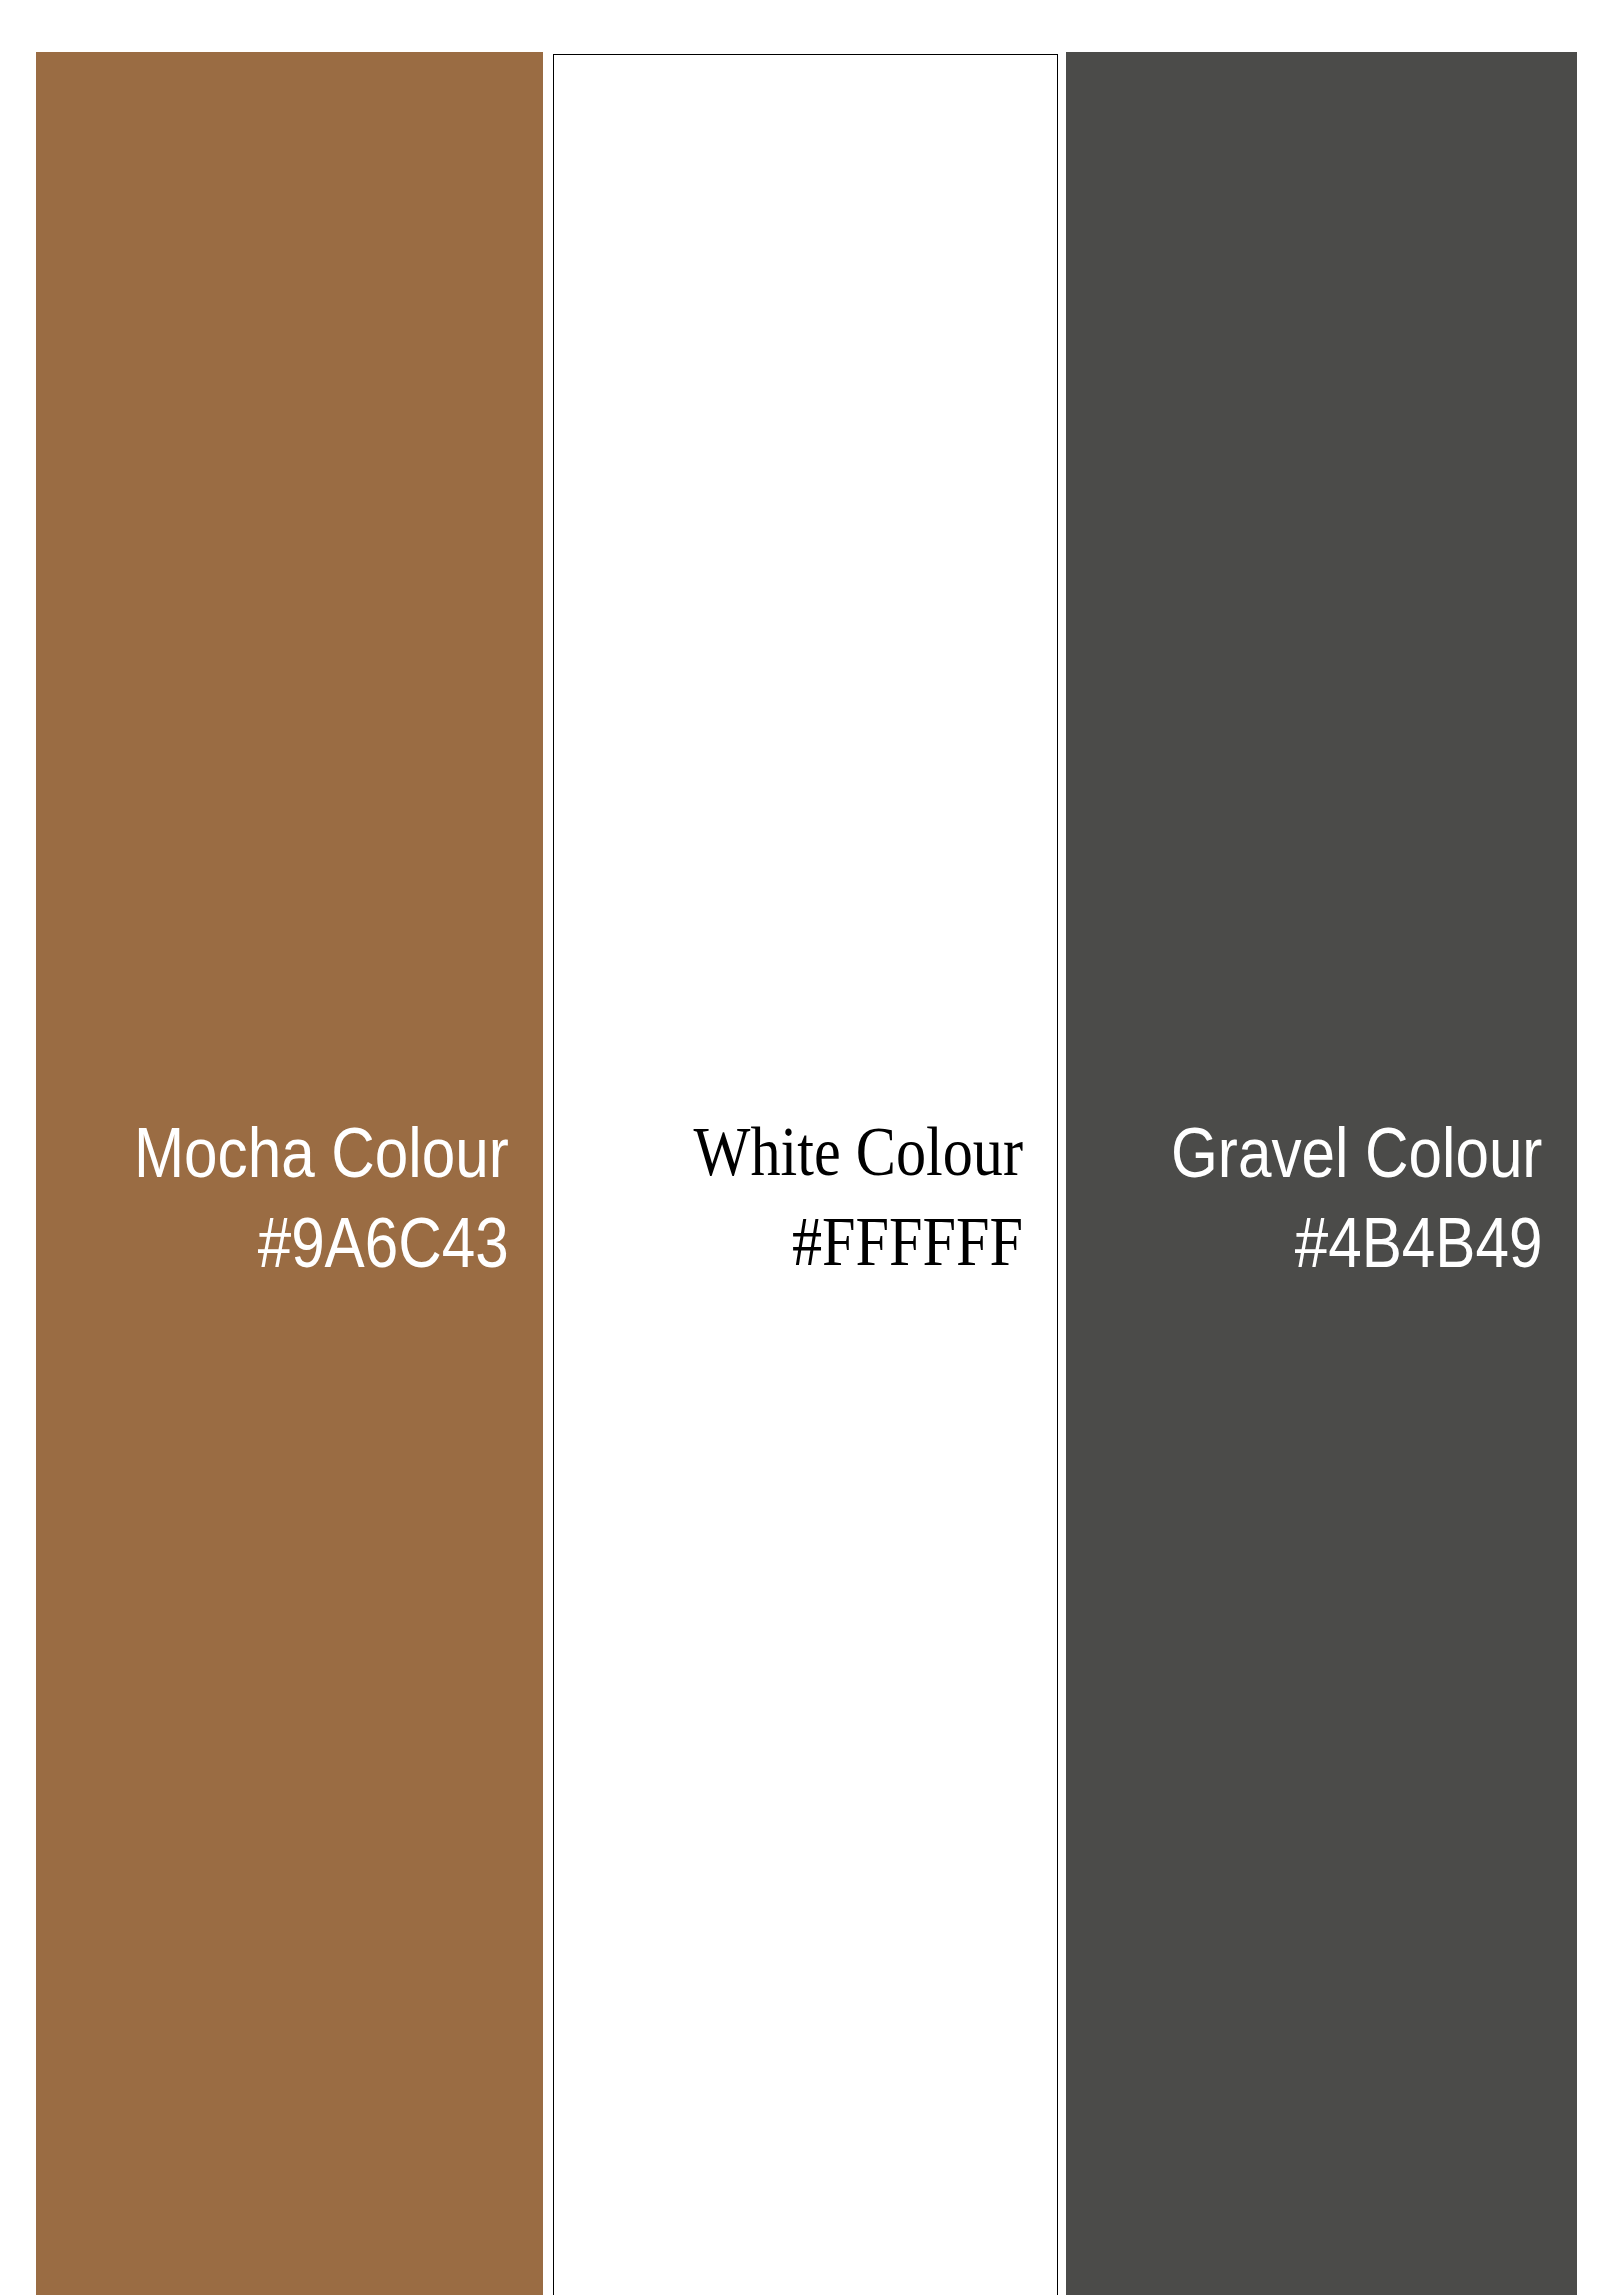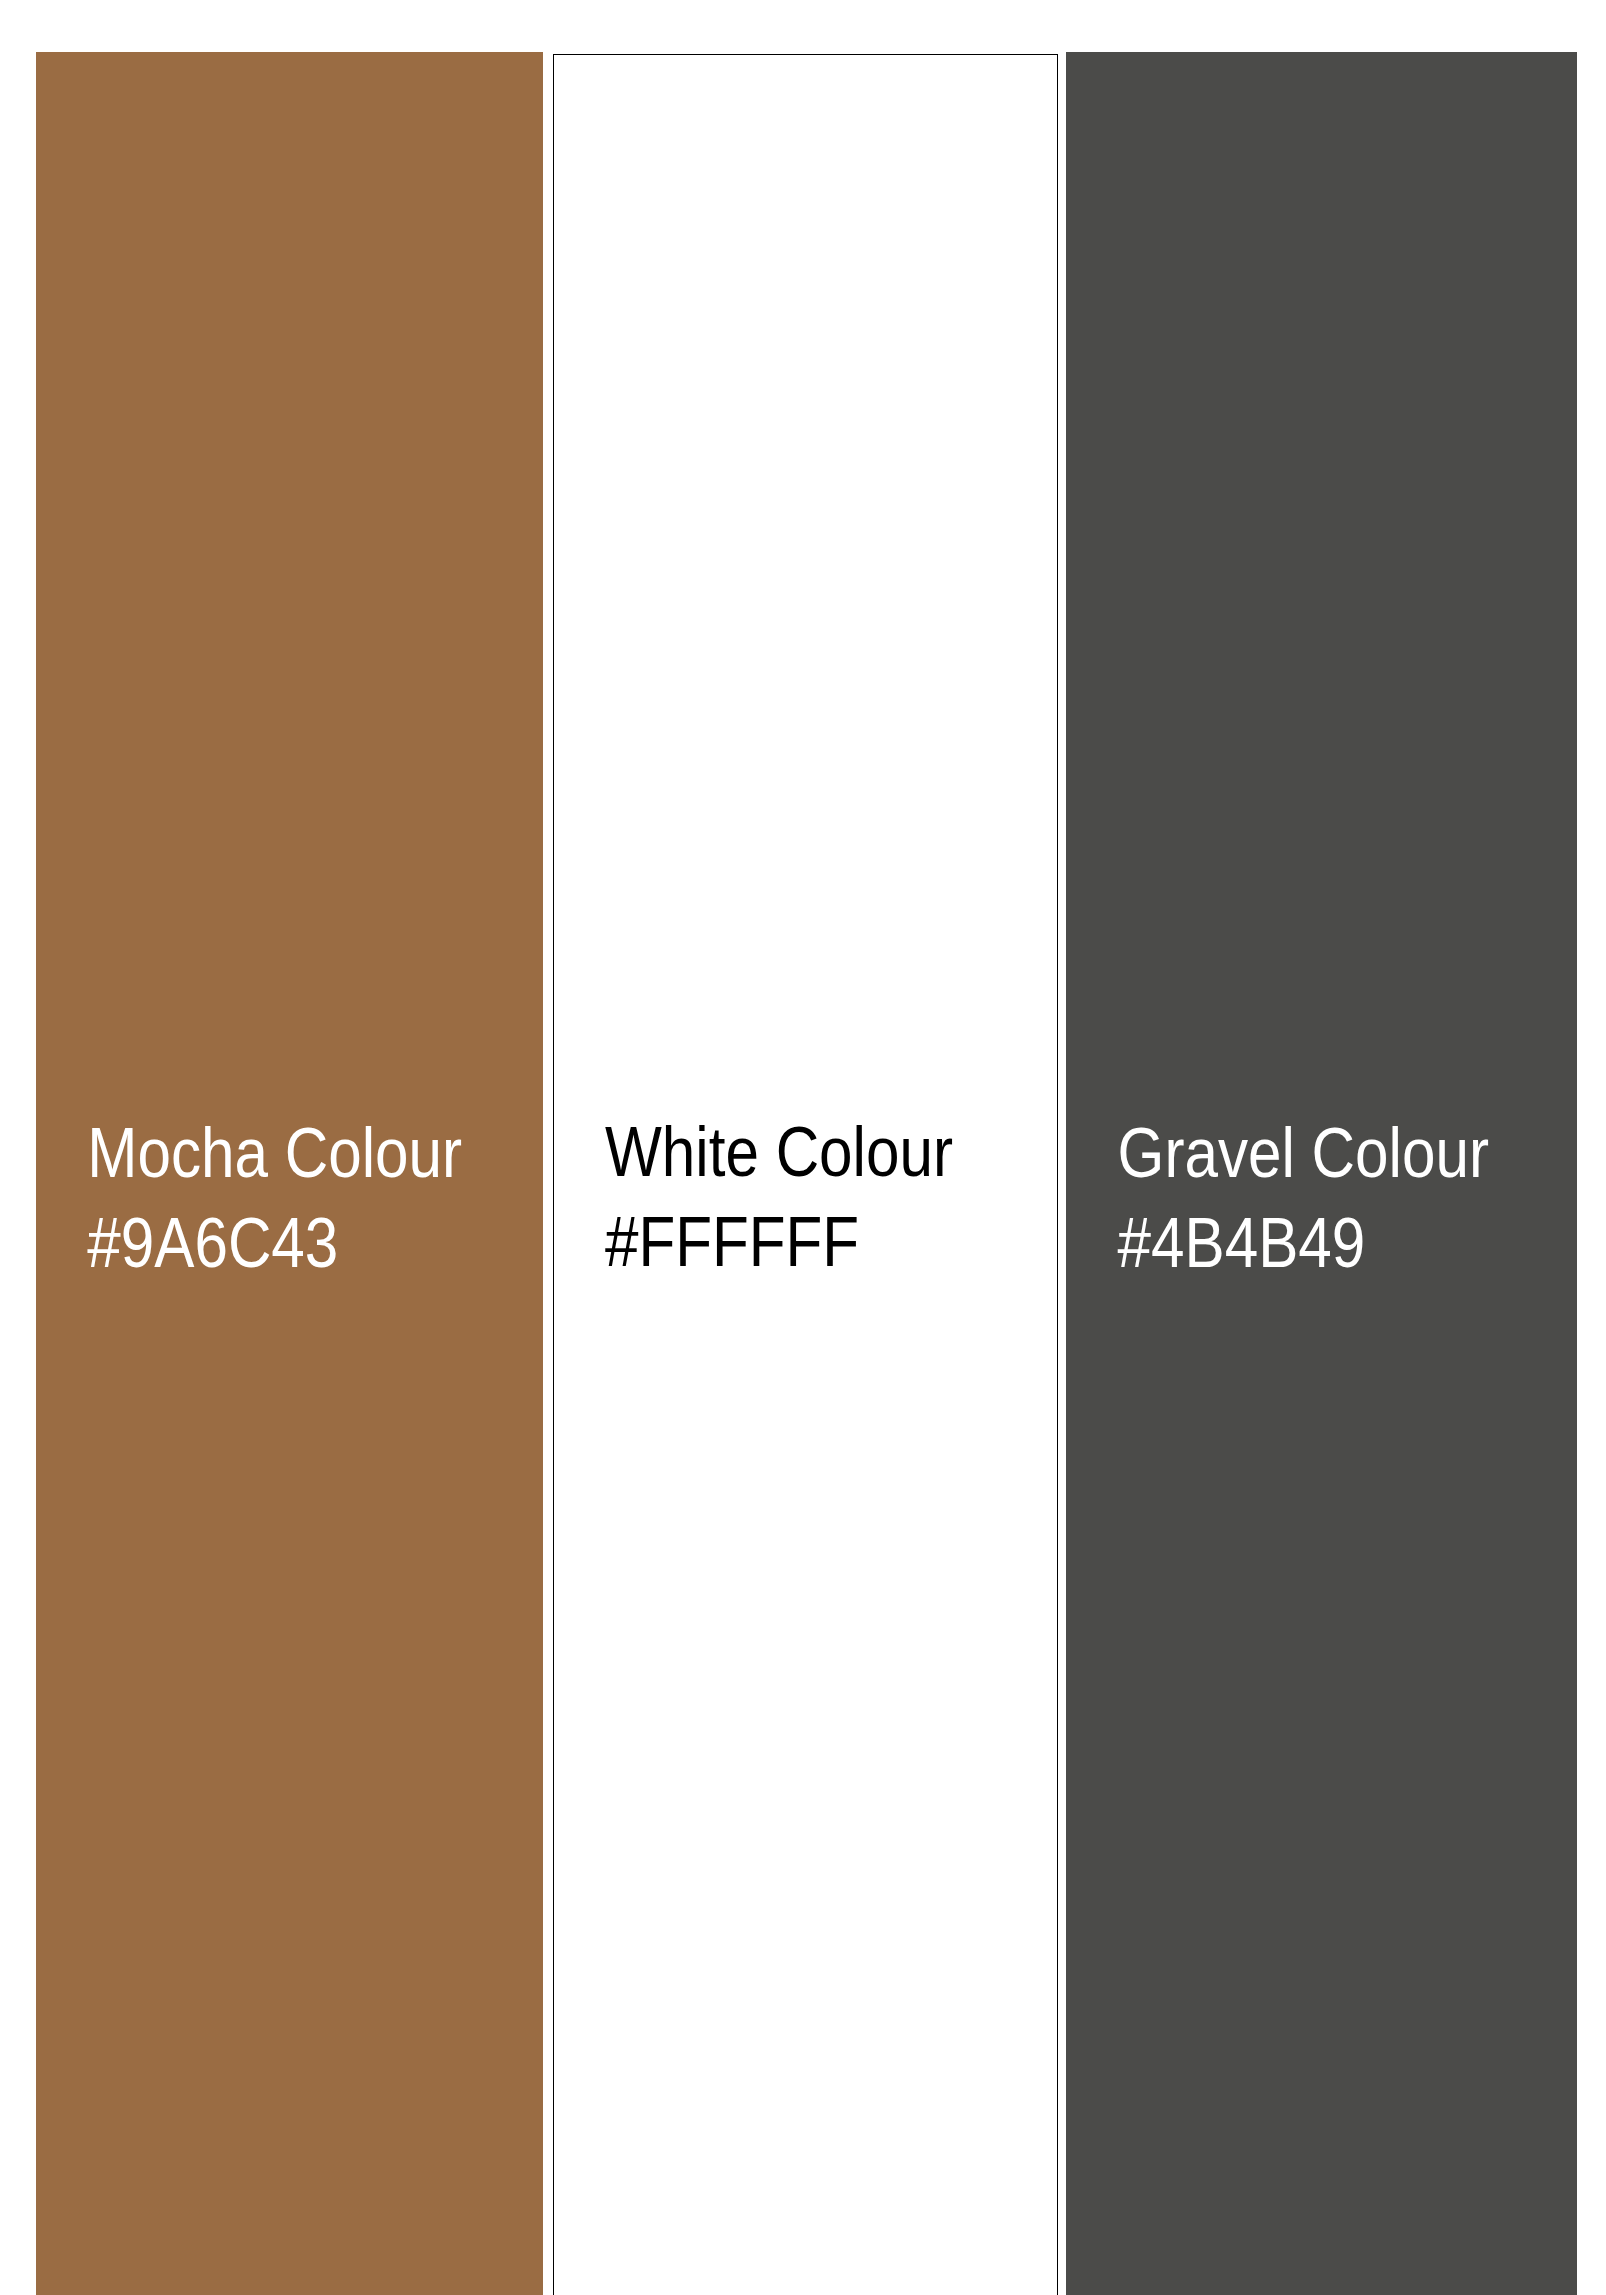--- a/index.html
+++ b/index.html
@@ -52,27 +52,28 @@
     height: 2300px;
     background: #4B4B49;
   }
 
   
   .swatch__label {
     position: absolute;
     left: 17px;
     right: 0;
     top: 1066px;
-    text-align: left;
+    text-align: right;
     line-height: 1.0;
     white-space: nowrap;
   }
 
   .swatch--white .swatch__label {
     top: 1062px;
+    font-family: Liberation Serif, serif;
   }
 
   .swatch__name,
   .swatch__hex {
     display: block;
     font-size: 70px;
     font-weight: 400;
     font-stretch: condensed;
     letter-spacing: 0px;
     transform: scaleX(0.86);

